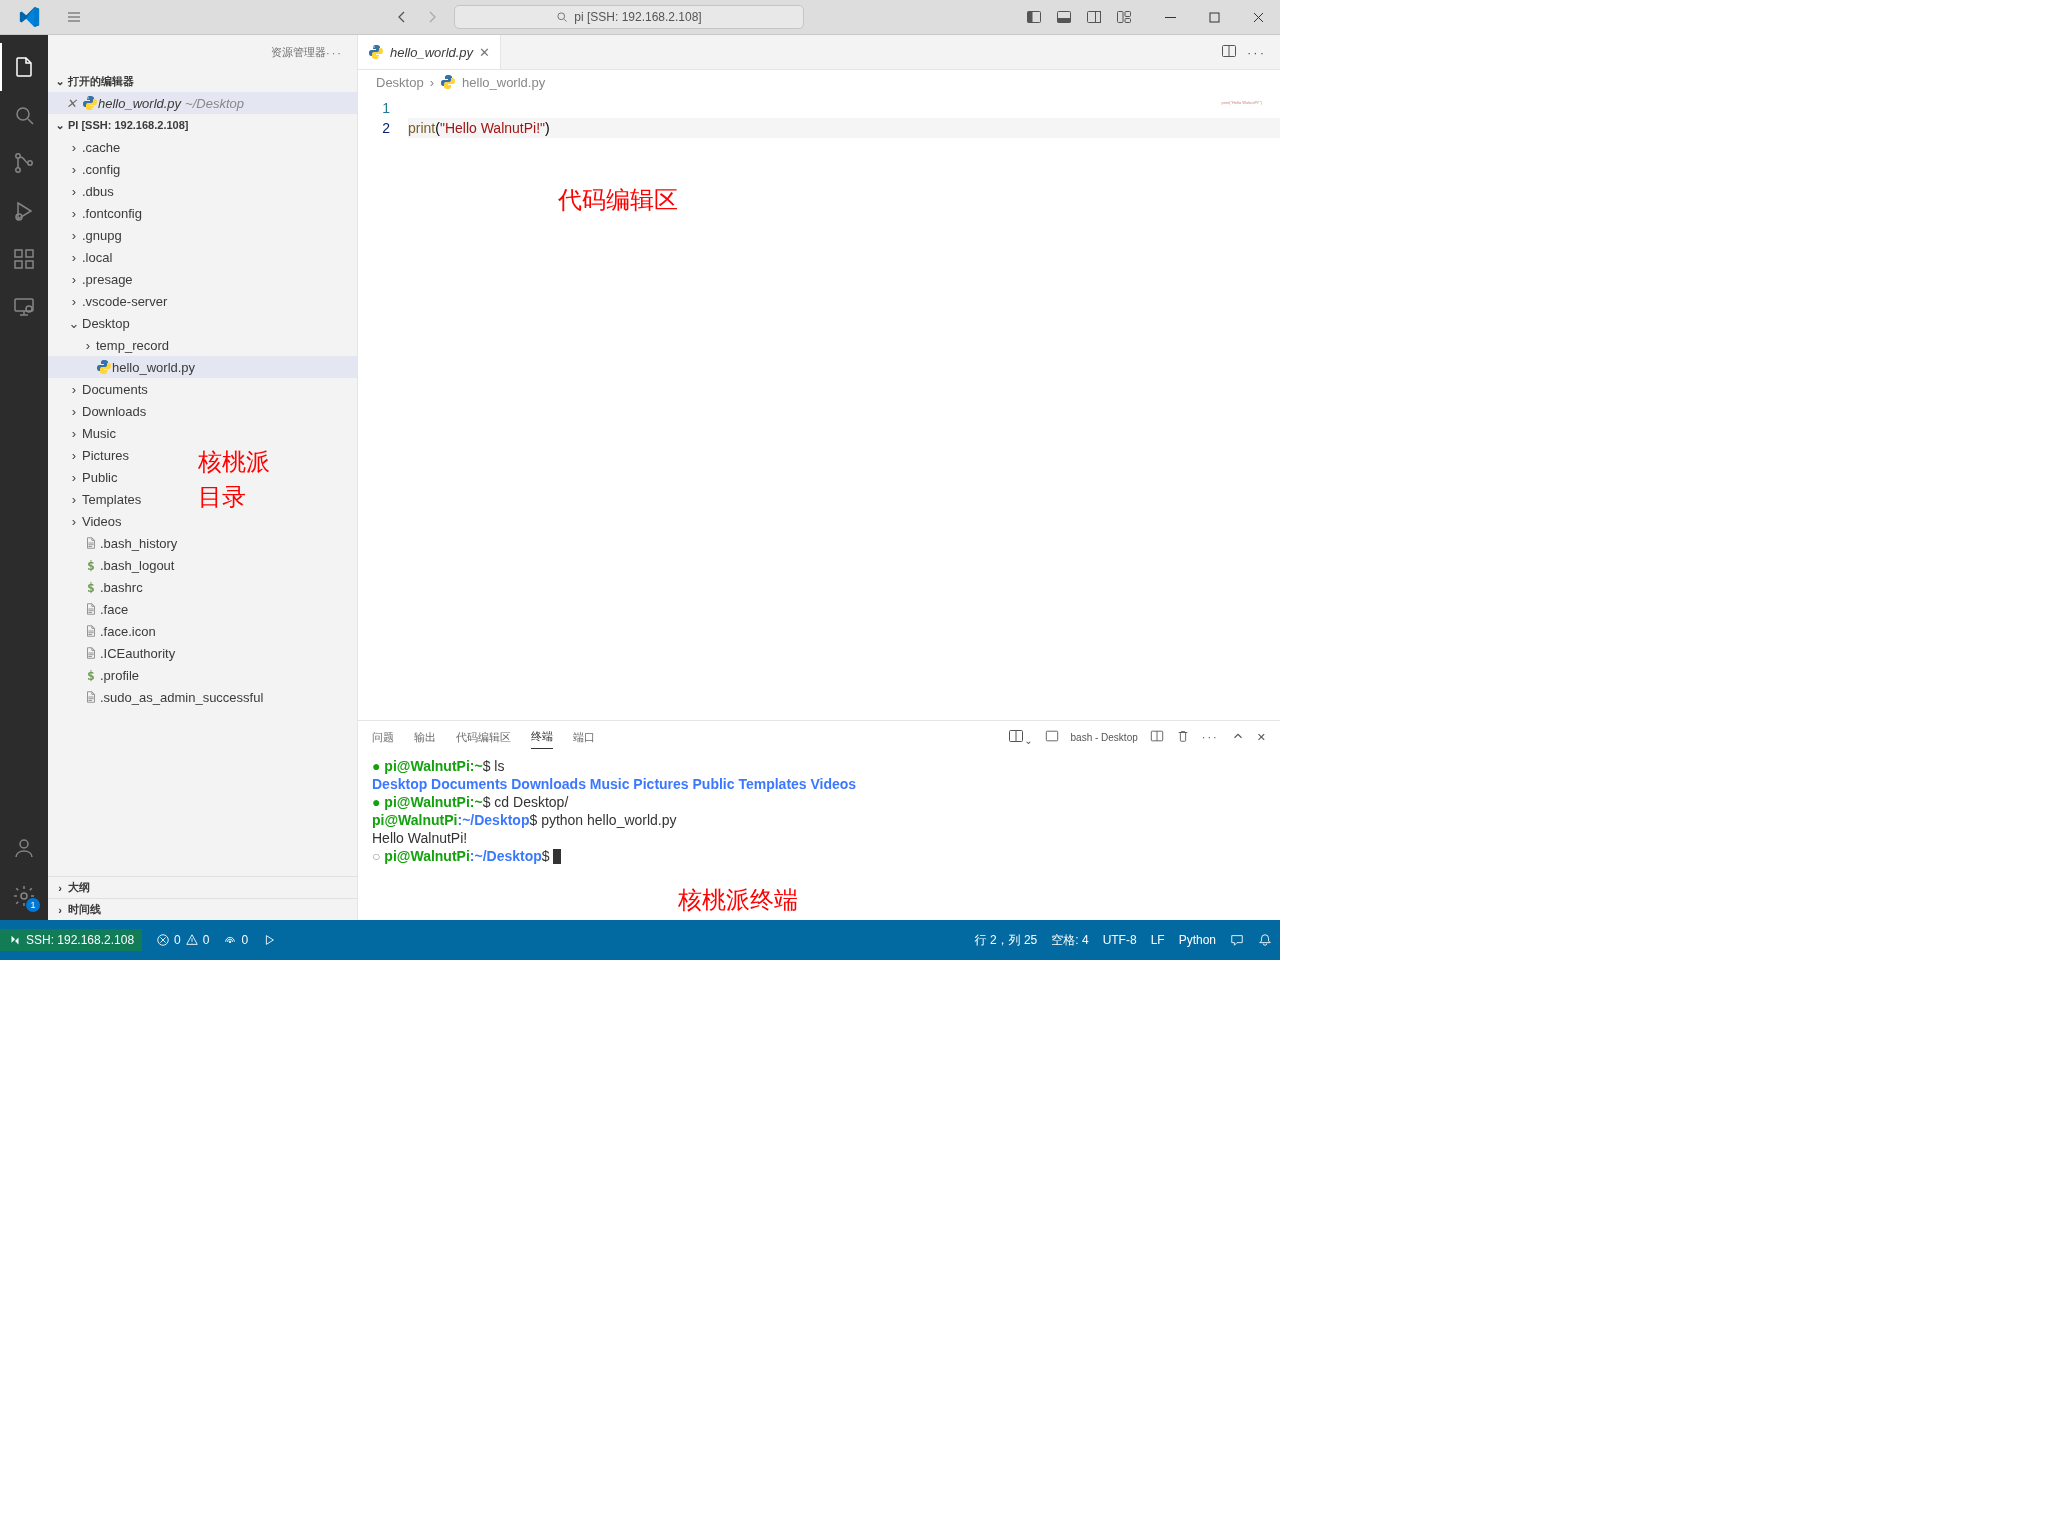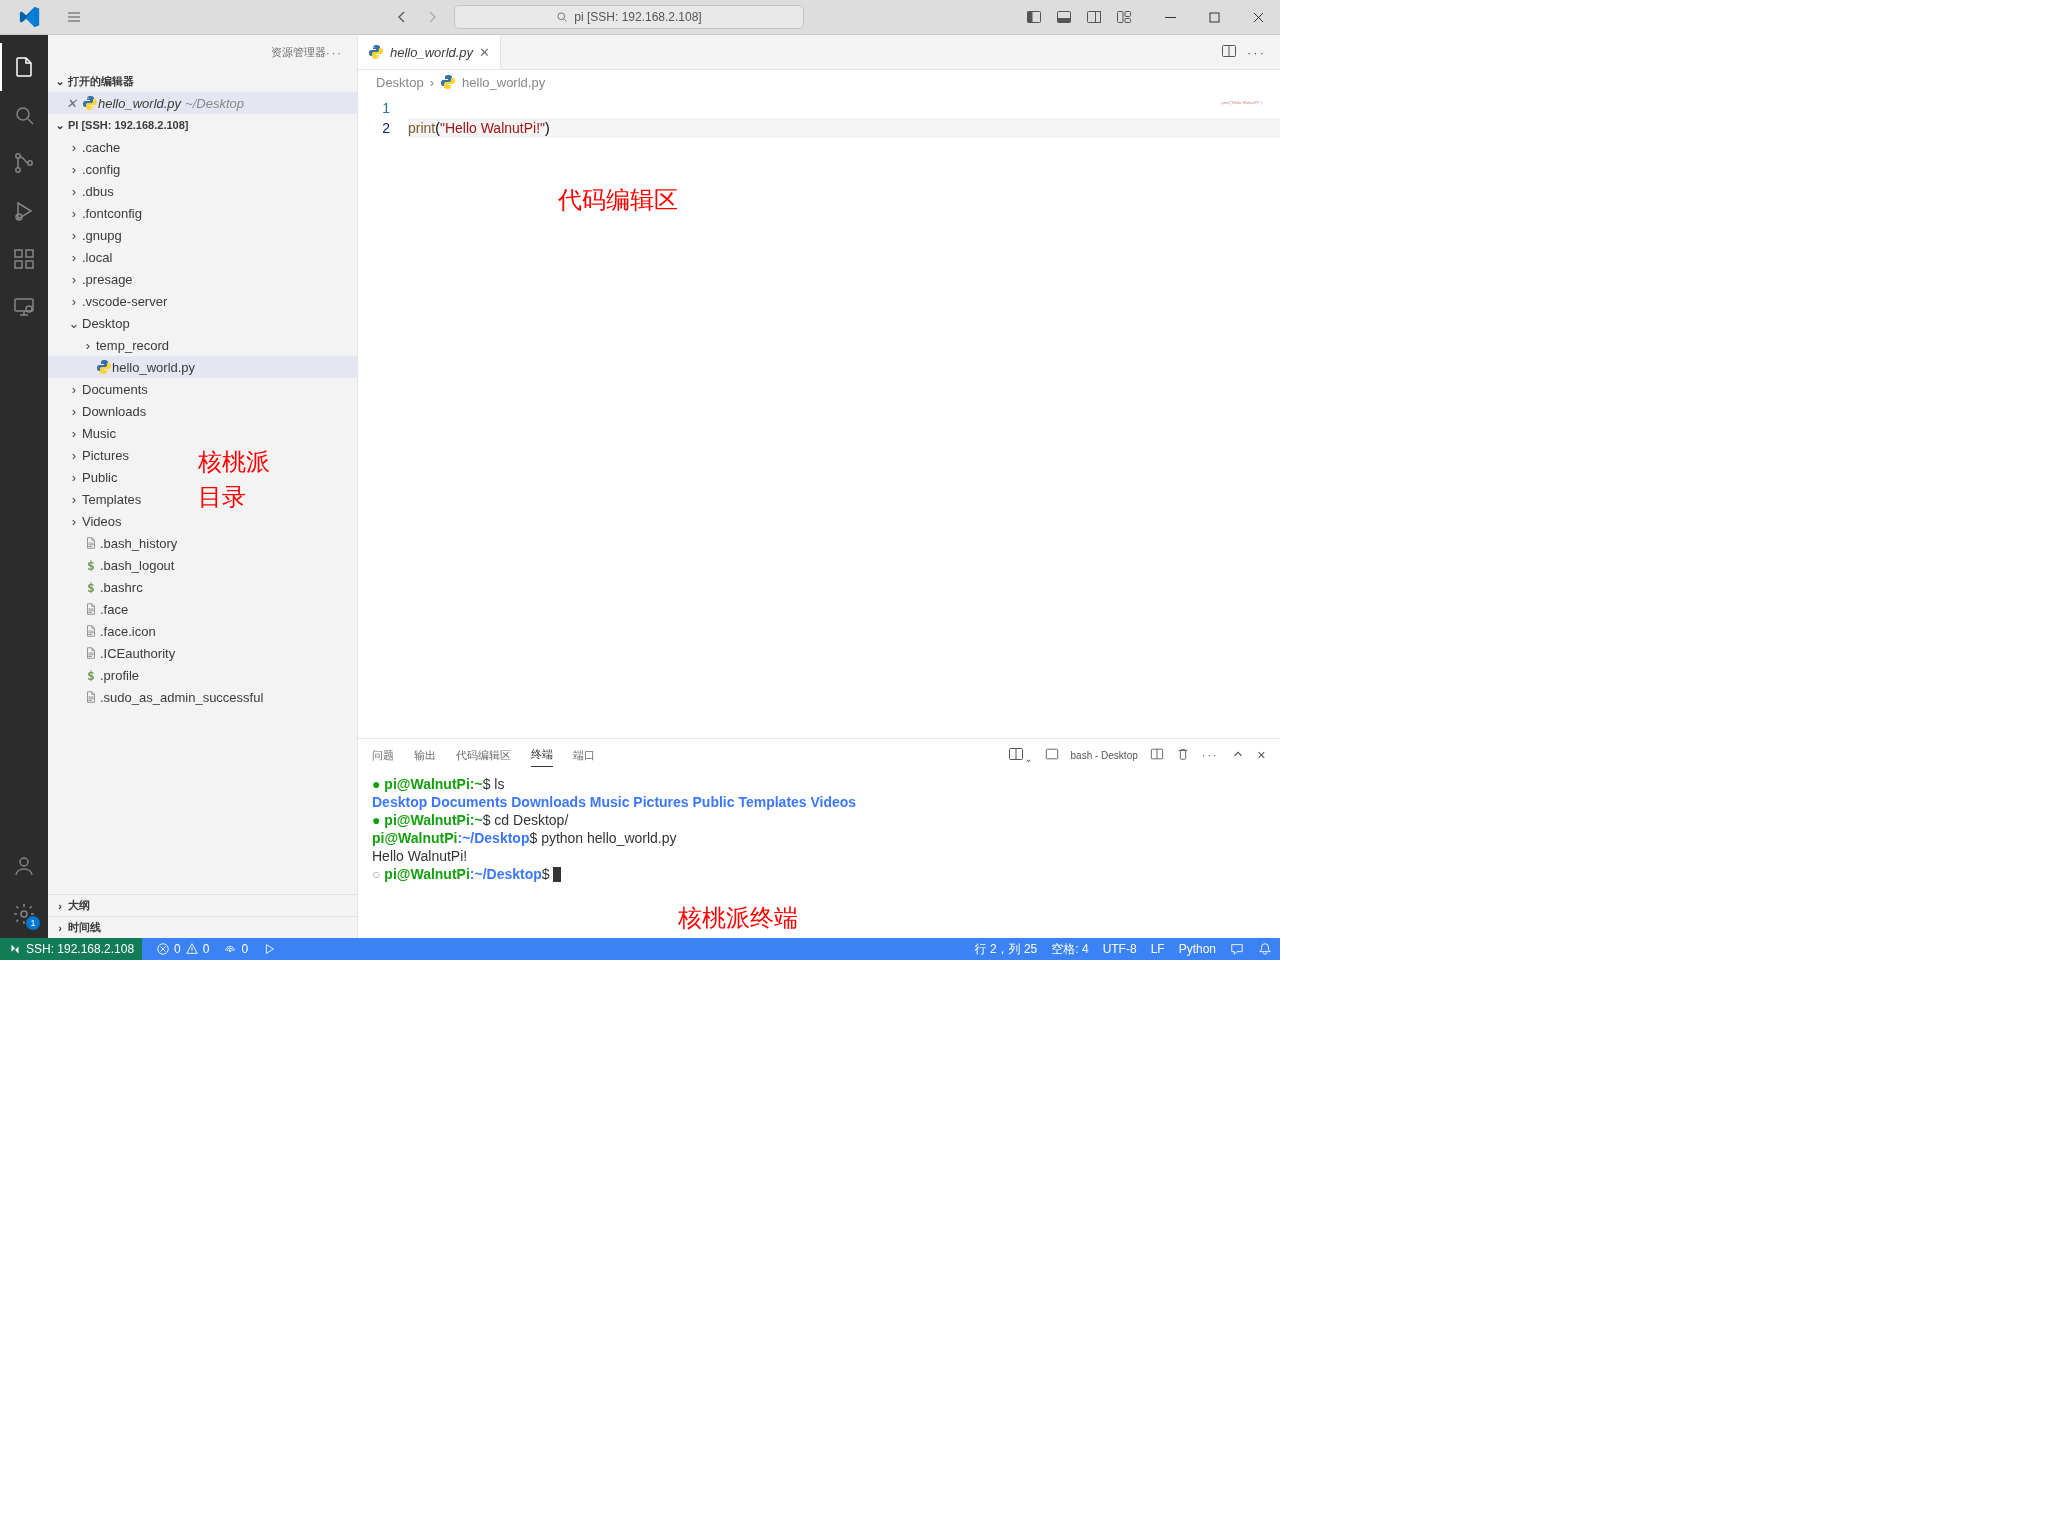--- a/index.html
+++ b/index.html
@@ -74,21 +74,21 @@
 .panel-tabs .ptactions { display:flex; align-items:center; gap:12px; color:#555; }
 .panel-tabs .ptactions .tname { font-size:10px;text-align:right; }
 .termbody { flex:1; padding:4px 14px; font-family:Consolas,"Courier New",monospace; font-size:14px; line-height:18px; color:#333; overflow:hidden; position:relative; }
 .term-green { color:#13a10e; font-weight:700; }
 .term-blue { color:#3b78ff; font-weight:700; }
 .term-dirs { color:#3b78ff; font-weight:700; }
 .bullet { color:#13a10e; }
 .bullet-o { color:#999; }
 .cursorblock { display:inline-block; width:8px; height:15px; background:#333; vertical-align:text-bottom; }
 
-.statusbar { height:22px; background:#3b82f6; color:#fff; display:flex; align-items:center; font-size:12px; padding:0 8px; gap:14px; }
+.statusbar { height:40px; background:#0369a1; color:#fff; display:flex; align-items:center; font-size:12px; padding:0 8px; gap:14px; }
 .statusbar .sb-item { display:flex; align-items:center; gap:4px; cursor:pointer; }
 .statusbar .sbspacer { flex:1; }
 .statusbar svg { width:14px; height:14px; }
 .py-icon { display:inline-flex; width:16px; height:16px; }
 .py-icon svg { width:16px; height:16px; }
 .file-icon { color:#888; }
 .dollar { color:#6f9b55; font-weight:700; font-family:monospace; }
 </style>
 </head>
 <body>

